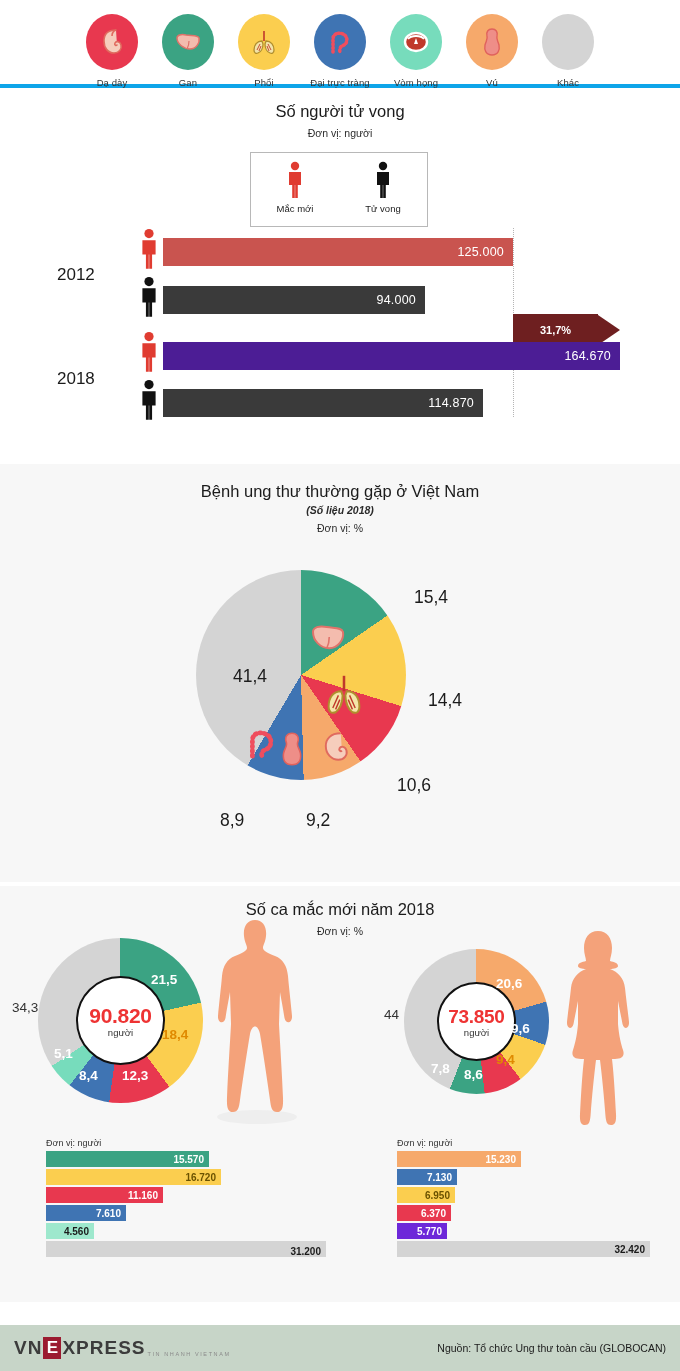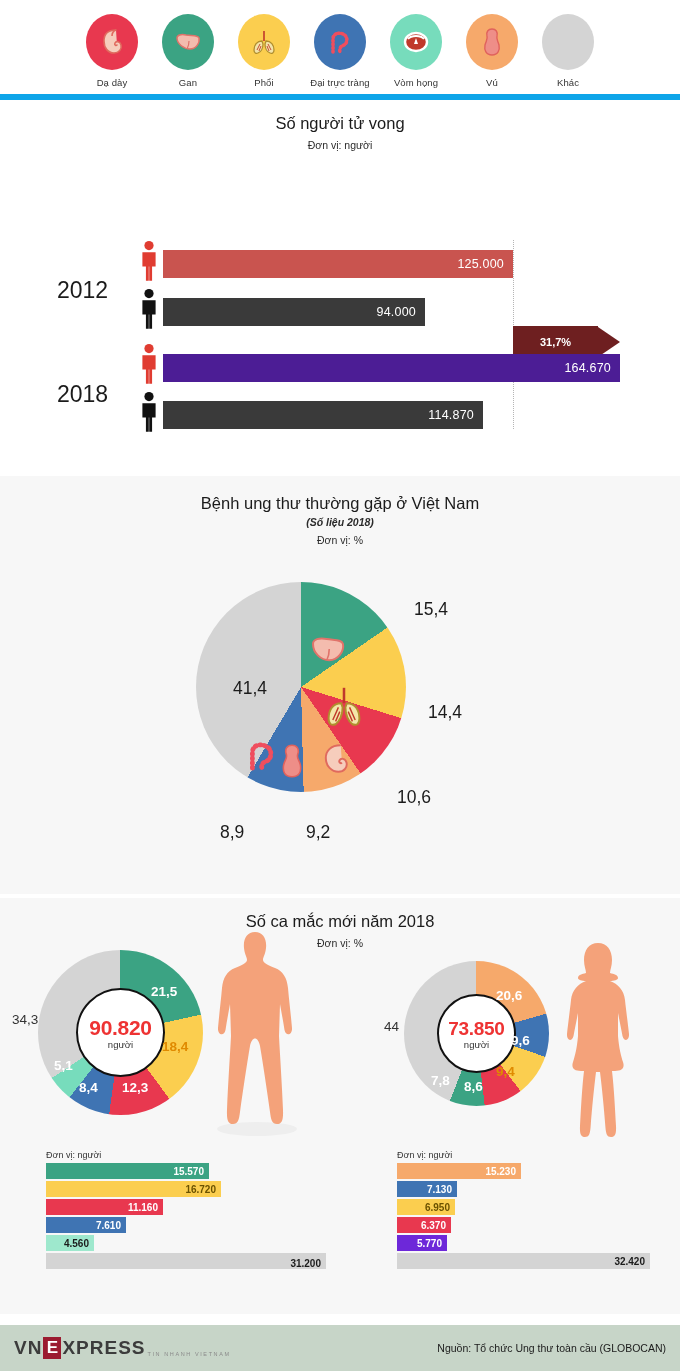--- a/index.html
+++ b/index.html
@@ -4,23 +4,23 @@
 <style>
   * { margin:0; padding:0; box-sizing:border-box; }
   body {
     width:680px; height:1371px;
     font-family:"Liberation Sans", sans-serif;
     background:#ffffff; color:#222; overflow:hidden;
     position:relative;
   }
   
   #sec-icons {
-    height:100px; background:#ffffff;
+    height:88px; background:#ffffff;
     display:flex; align-items:flex-start; justify-content:center;
-    padding-top:14px; border-bottom:6px solid #0ea5e9;
+    padding-top:14px; border-bottom:4px solid #0ea5e9;
   }
   .icon-col { width:76px; display:flex; flex-direction:column; align-items:center; }
   .icon-disc {
     width:52px; height:56px; border-radius:50%;
     display:flex; align-items:center; justify-content:center;
     position:relative; overflow:hidden;
   }
   .icon-col .ic-label {
     margin-top:7px; font-size:9.5px; color:#333; white-space:nowrap; letter-spacing:.1px;
   }
@@ -33,21 +33,21 @@
 
   #legend-box {
     position:absolute; left:250px; top:64px; width:178px; height:75px;
     border:1px solid #b8b8b8; background:#fff;
     display:flex; align-items:flex-start; justify-content:space-around; padding-top:8px;
   }
   .lg-item { display:flex; flex-direction:column; align-items:center; width:72px; }
   .lg-label { font-size:9.5px; margin-top:4px; color:#222; }
   .bar { position:absolute; height:28px; display:flex; align-items:center; justify-content:flex-end; }
   .bar .bval { color:#fff; font-size:12.5px; padding-right:9px; letter-spacing:.2px; }
-  .year-lab { position:absolute; font-size:23px; color:#1b1b1b; }
+  .year-lab { position:absolute; font-size:17px; color:#1b1b1b; }
   #dotline { position:absolute; left:513px; top:140px; width:0; height:189px; border-left:1px dotted #b5b5b5; }
   #growth-arrow {
     position:absolute; left:513px; top:230px; height:24px; width:107px;
     display:flex; align-items:center;
   }
   #growth-arrow .ga-body {
     background:#6e1f20; height:32px; flex:1;
     display:flex; align-items:center; justify-content:center;
   }
   #growth-arrow .ga-body span { color:#fff; font-size:11px; font-weight:bold; }
@@ -170,20 +170,36 @@
   <div class="icon-col">
     <div class="icon-disc" style="background:#D4D4D4"></div>
     <div class="ic-label">Khác</div>
   </div>
 </div>
 
 <div id="sec-bars">
   <div class="sec-title">Số người tử vong</div>
   <div class="sec-sub">Đơn vị: người</div>
 
+  <div id="legend-box">
+    <div class="lg-item">
+      <svg width="20" height="38" viewBox="0 0 20 38">
+        <circle cx="10" cy="5" r="4.2" fill="#E03C31"></circle>
+        <path d="M4 11 h12 v13 h-3.2 v13 h-2.6 v-13 h-0.4 v13 h-2.6 v-13 h-3.2 z" fill="#E03C31"></path>
+      </svg>
+      <div class="lg-label">Mắc mới</div>
+    </div>
+    <div class="lg-item">
+      <svg width="20" height="38" viewBox="0 0 20 38">
+        <circle cx="10" cy="5" r="4.2" fill="#111"></circle>
+        <path d="M4 11 h12 v13 h-3.2 v13 h-2.6 v-13 h-0.4 v13 h-2.6 v-13 h-3.2 z" fill="#111"></path>
+      </svg>
+      <div class="lg-label">Tử vong</div>
+    </div>
+  </div>
 
   <div id="dotline"></div>
 
   <div class="year-lab" style="left:57px; top:177px;">2012</div>
   <svg width="22" height="42" viewBox="0 0 20 38" style="position:absolute;left:138px;top:140px">
     <circle cx="10" cy="5" r="4.2" fill="#E03C31"></circle>
     <path d="M4 11 h12 v13 h-3.2 v13 h-2.6 v-13 h-0.4 v13 h-2.6 v-13 h-3.2 z" fill="#E03C31"></path>
   </svg>
   <div class="bar" style="left:163px; top:150px; width:350px; background:#C9544F;">
     <span class="bval">125.000</span>

